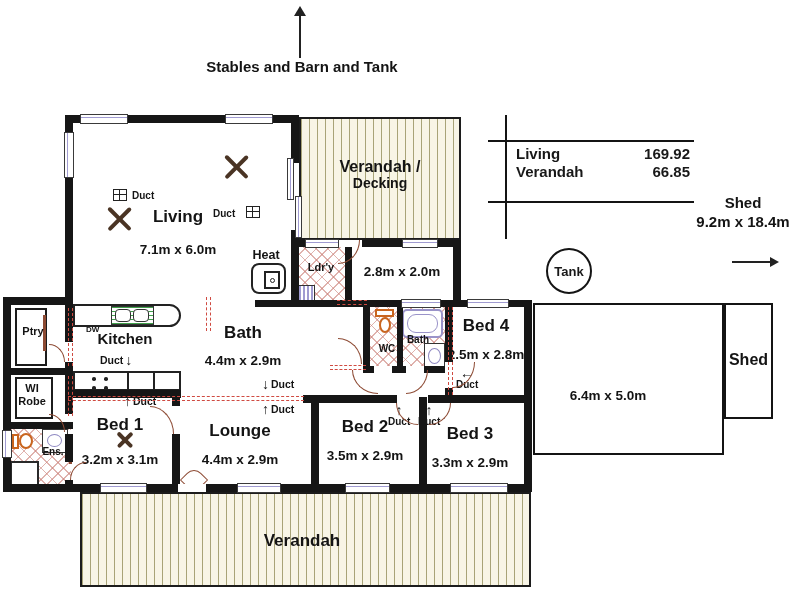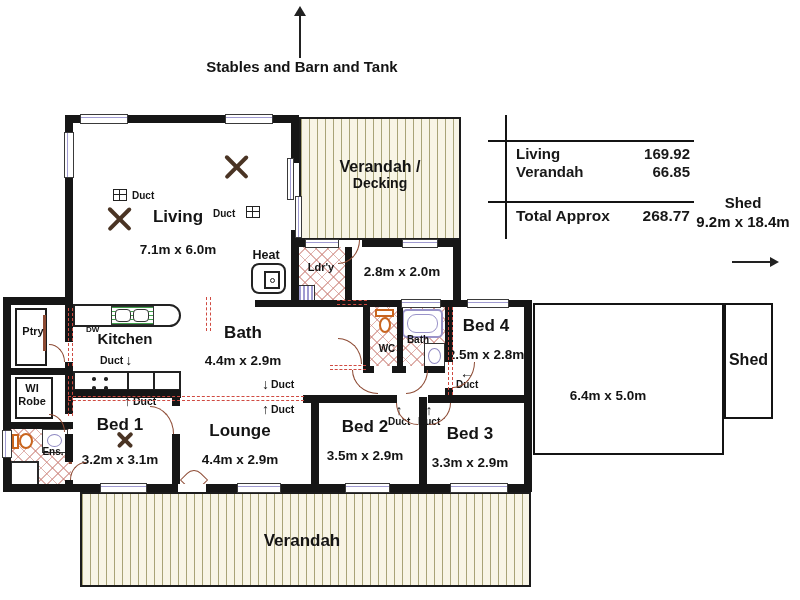--- a/index.html
+++ b/index.html
@@ -108,39 +108,38 @@
   <div class="abs" style="left:294px;top:6px;width:0;height:0;border-left:6px solid transparent;border-right:6px solid transparent;border-bottom:10px solid #222"></div>
   <div class="lbl s15" style="left:150px;top:59px;width:304px">Stables and Barn and Tank</div>
 
   <div class="lbl s15" style="left:686px;top:194px;width:114px;line-height:1.25">
     <div>Shed</div>
     <div>9.2m x 18.4m</div>
   </div>
   <div class="abs" style="left:732px;top:261px;width:40px;height:2px;background:#222"></div>
   <div class="abs" style="left:770px;top:257px;width:0;height:0;border-top:5px solid transparent;border-bottom:5px solid transparent;border-left:9px solid #222"></div>
 
+  <div class="circle" style="left:546px;top:248px;width:46px;height:46px">
+    <span>Tank</span>
+  </div>
 
   <div class="abs" style="left:488px;top:110px;width:206px;height:130px">
     <div class="abs" style="left:17px;top:5px;width:2.2px;height:124px;background:#141414"></div>
     <div class="hrule" style="left:0;top:30px;width:206px;height:2.4px"></div>
     <div class="abs" style="left:28px;top:35px;right:4px;font-weight:bold;font-size:15px">
       <div style="display:flex;justify-content:space-between;height:18px">
         <span>Living</span>
         <span>169.92</span>
       </div>
       <div style="display:flex;justify-content:space-between;height:18px">
         <span>Verandah</span>
         <span>66.85</span>
       </div>
     </div>
     <div class="hrule" style="left:0;top:91px;width:206px;height:2.4px"></div>
-    <div class="abs" style="left:28px;top:97px;right:4px;display:flex;justify-content:space-between;font-weight:bold;font-size:15.5px">
-      <span>Total Approx</span>
-      <span>268.77</span>
-    </div>
   </div>
 
   <div class="lbl s17" style="left:128px;top:207px;width:100px">Living</div>
   <div class="lbl s14" style="left:128px;top:242px;width:100px">7.1m x 6.0m</div>
   <div class="lbl" style="left:330px;top:158px;width:100px;font-size:16px">Verandah /</div>
   <div class="lbl" style="left:330px;top:176px;width:100px;font-size:14px">Decking</div>
   <div class="lbl s11" style="left:294px;top:261px;width:54px">Ldr'y</div>
   <div class="lbl s14" style="left:352px;top:264px;width:100px">2.8m x 2.0m</div>
   <div class="lbl s15" style="left:75px;top:331px;width:100px">Kitchen</div>
   <div class="lbl s11" style="left:12px;top:325px;width:42px">Ptry</div>

